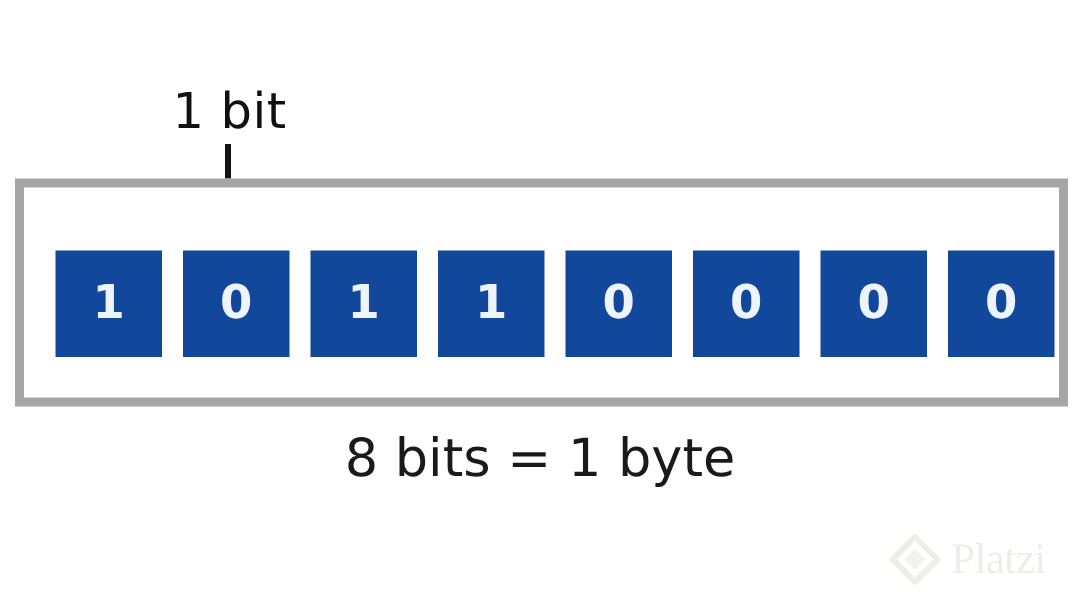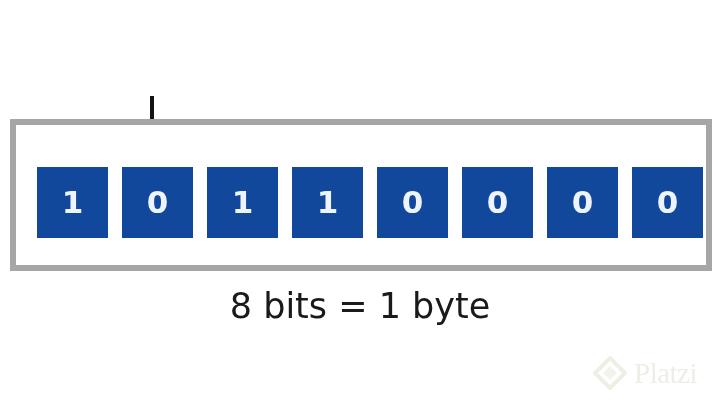--- a/index.html
+++ b/index.html
@@ -110,20 +110,21 @@
     color: #eeeee6;
     font-weight: 400;
     letter-spacing: -0.5px;
   }
 </style>
 </head>
 <body>
 
 <div id="stage">
 
+  <div class="callout-label">1 bit</div>
 
   <svg class="callout-arrow" viewBox="0 0 32 56">
     <line x1="16" y1="0" x2="16" y2="42" stroke="#131313" stroke-width="4"></line>
     <polygon points="16,54 5,34 27,34" fill="#131313"></polygon>
   </svg>
 
   <div class="byte-frame">
     <div class="bit-row">
       <div class="bit-cell">1</div>
       <div class="bit-cell">0</div>

